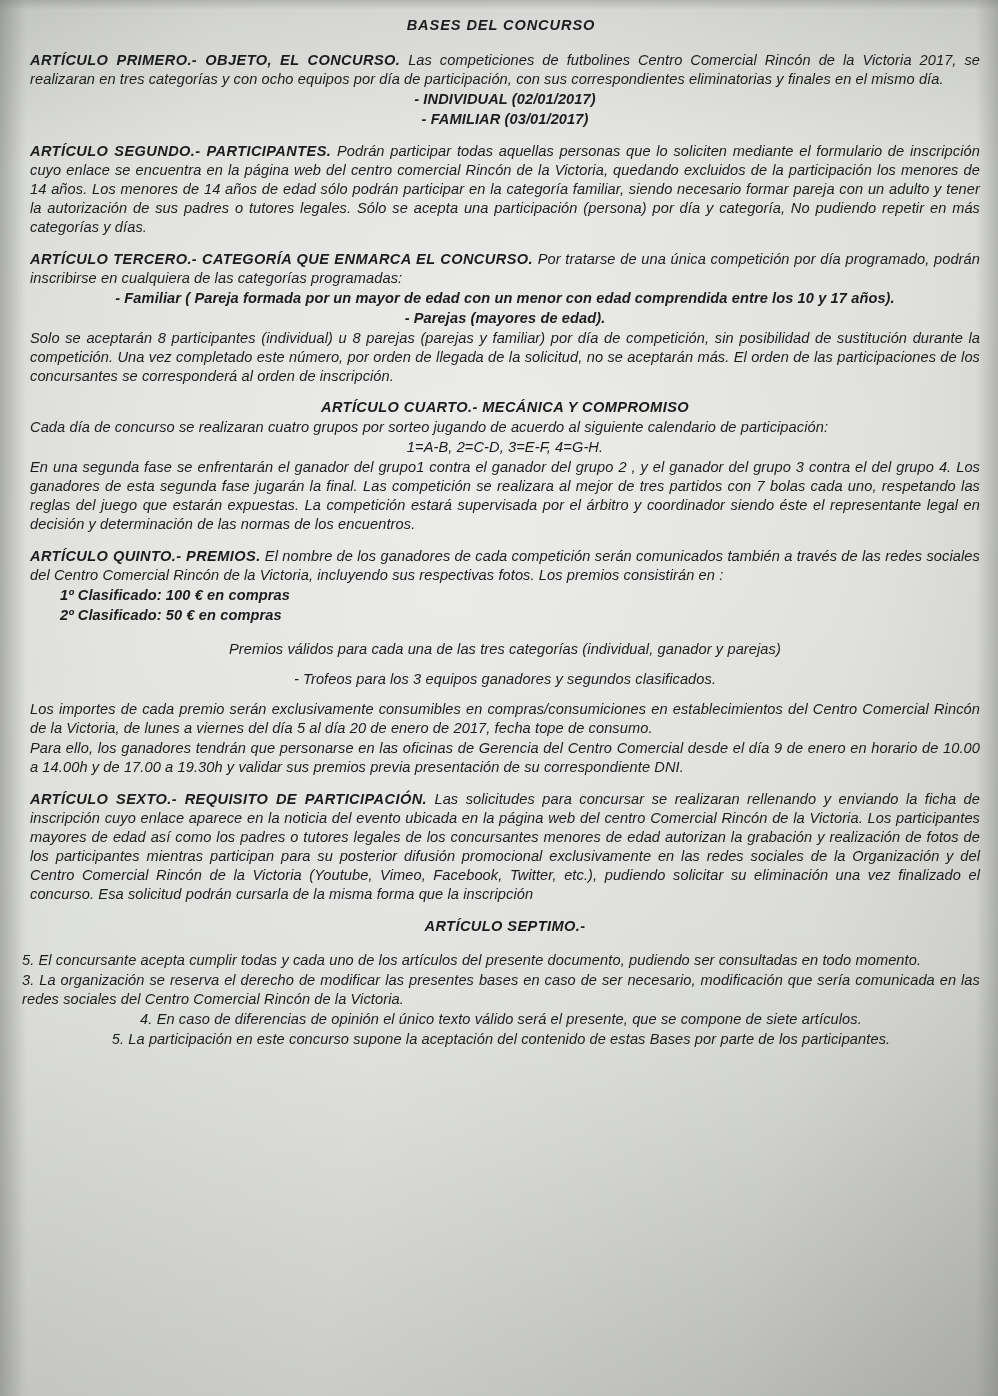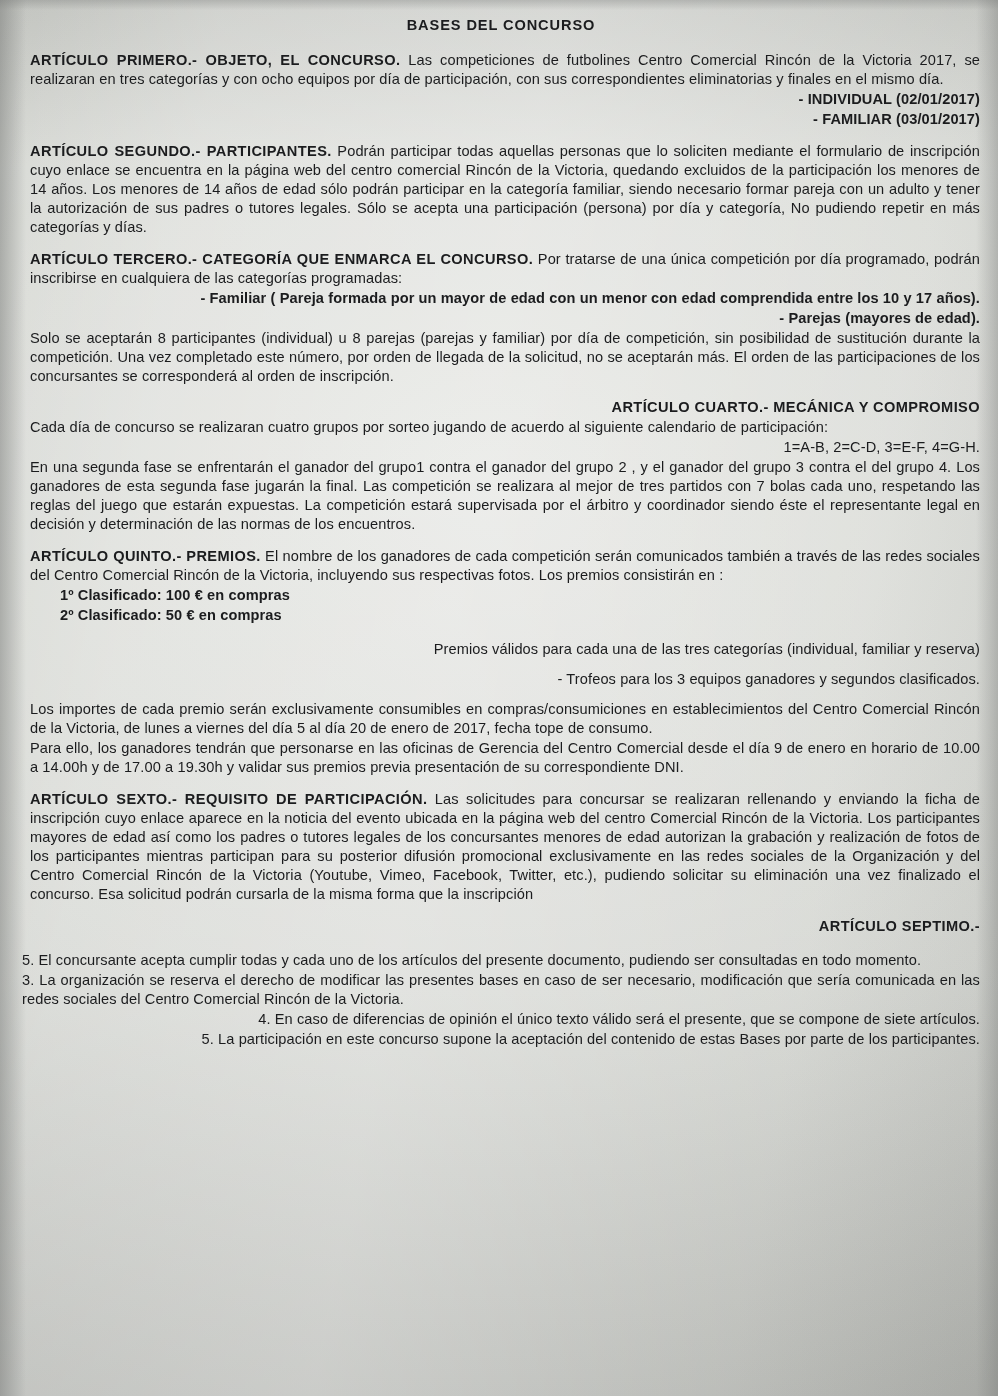--- a/index.html
+++ b/index.html
@@ -44,20 +44,21 @@
     background: linear-gradient(180deg, rgba(120,122,120,0.35), rgba(120,122,120,0.0));
     pointer-events: none;
   }
 
   .doc {
     position: relative;
     z-index: 2;
     font-size: 14.6px;
     line-height: 1.30;
     letter-spacing: 0.1px;
+    font-style: italic;
   }
 
   .title-block {
     text-align: center;
     font-weight: bold;
     letter-spacing: 0.9px;
     font-size: 14.6px;
     margin: 2px 0 16px 0;
   }
   .title-block .line2 {
@@ -65,21 +66,21 @@
     letter-spacing: 0.7px;
   }
 
   .art {
     margin-bottom: 13px;
   }
   .art p {
     margin: 0 0 1px 8px;
     text-align: justify;
   }
-  .art p.nojust { text-align: right; }
+  .art p.nojust { text-align: center; }
 
   .h {
     font-weight: bold;
   }
   .h-sp {
     font-weight: bold;
     letter-spacing: 0.4px;
   }
   .bulletline {
     font-weight: bold;
@@ -132,21 +133,21 @@
       <p>Cada día de concurso se realizaran cuatro grupos por sorteo jugando de acuerdo al siguiente calendario de participación:</p>
       <p class="nojust">1=A-B,  2=C-D,  3=E-F,  4=G-H.</p>
       <p>En una segunda fase se enfrentarán el ganador del grupo1 contra el ganador del grupo 2 , y el ganador del grupo 3 contra el del grupo 4. Los ganadores  de esta segunda fase jugarán la final. Las competición se realizara al mejor de tres partidos con 7 bolas cada uno, respetando las reglas del juego que estarán expuestas. La competición estará supervisada por el árbitro y coordinador siendo éste el representante legal en decisión y determinación de las normas de los encuentros.</p>
     </div>
 
     <div class="art">
       <p><span class="h-sp">ARTÍCULO QUINTO.- PREMIOS.</span><span> El nombre de los ganadores de cada competición serán comunicados también a través de las redes sociales del Centro Comercial Rincón de la Victoria, incluyendo sus respectivas fotos. Los premios consistirán en :</span></p>
       <p class="center-strong">1º Clasificado: 100 € en compras</p>
       <p class="center-strong">2º Clasificado: 50 € en compras</p>
       <div class="gap-md"></div>
-      <p class="plain nojust">Premios válidos para cada una de las tres categorías (individual, familiar y reserva)</p>
+      <p class="plain nojust">Premios válidos para cada una de las tres categorías (individual, ganador y parejas)</p>
       <div class="gap-sm"></div>
       <p class="plain nojust">- Trofeos para los 3 equipos ganadores y segundos clasificados.</p>
       <div class="gap-sm"></div>
       <p class="plain">Los importes de cada premio serán exclusivamente consumibles en compras/consumiciones en establecimientos del Centro Comercial Rincón de la Victoria, de lunes a viernes del día 5 al día 20 de enero de 2017, fecha tope de consumo.</p>
       <p class="plain">Para ello, los ganadores tendrán que personarse en las oficinas de Gerencia del Centro Comercial desde el día 9 de enero en horario de 10.00 a 14.00h y de 17.00 a 19.30h y validar sus premios previa presentación de su correspondiente DNI.</p>
     </div>
 
     <div class="art">
       <p><span class="h-sp">ARTÍCULO SEXTO.- REQUISITO DE PARTICIPACIÓN.</span><span> Las solicitudes para concursar se realizaran rellenando y enviando la ficha de inscripción cuyo enlace aparece en la noticia del evento ubicada en la página web del centro Comercial Rincón de la Victoria. Los participantes mayores de edad así como los padres o tutores legales de los concursantes menores de edad autorizan la grabación y realización de fotos de los participantes mientras participan para su posterior difusión promocional exclusivamente en las redes sociales de la Organización y del Centro Comercial Rincón de la Victoria (Youtube, Vimeo, Facebook, Twitter,  etc.), pudiendo solicitar su eliminación una vez finalizado el concurso. Esa solicitud podrán cursarla de la misma forma que la inscripción</span></p>
     </div>

